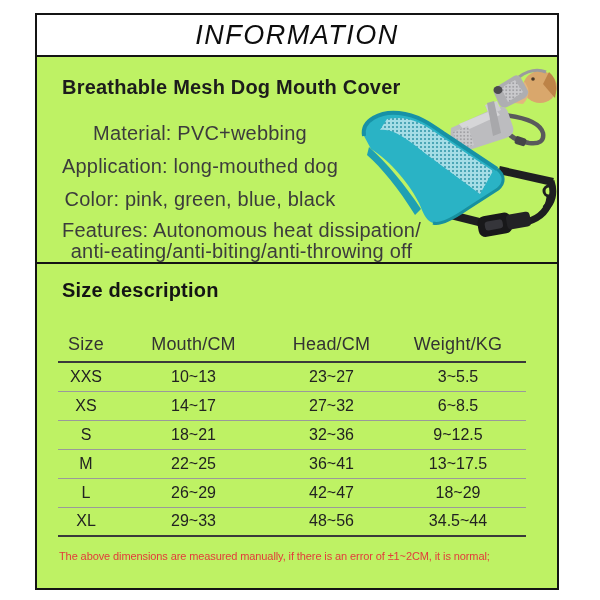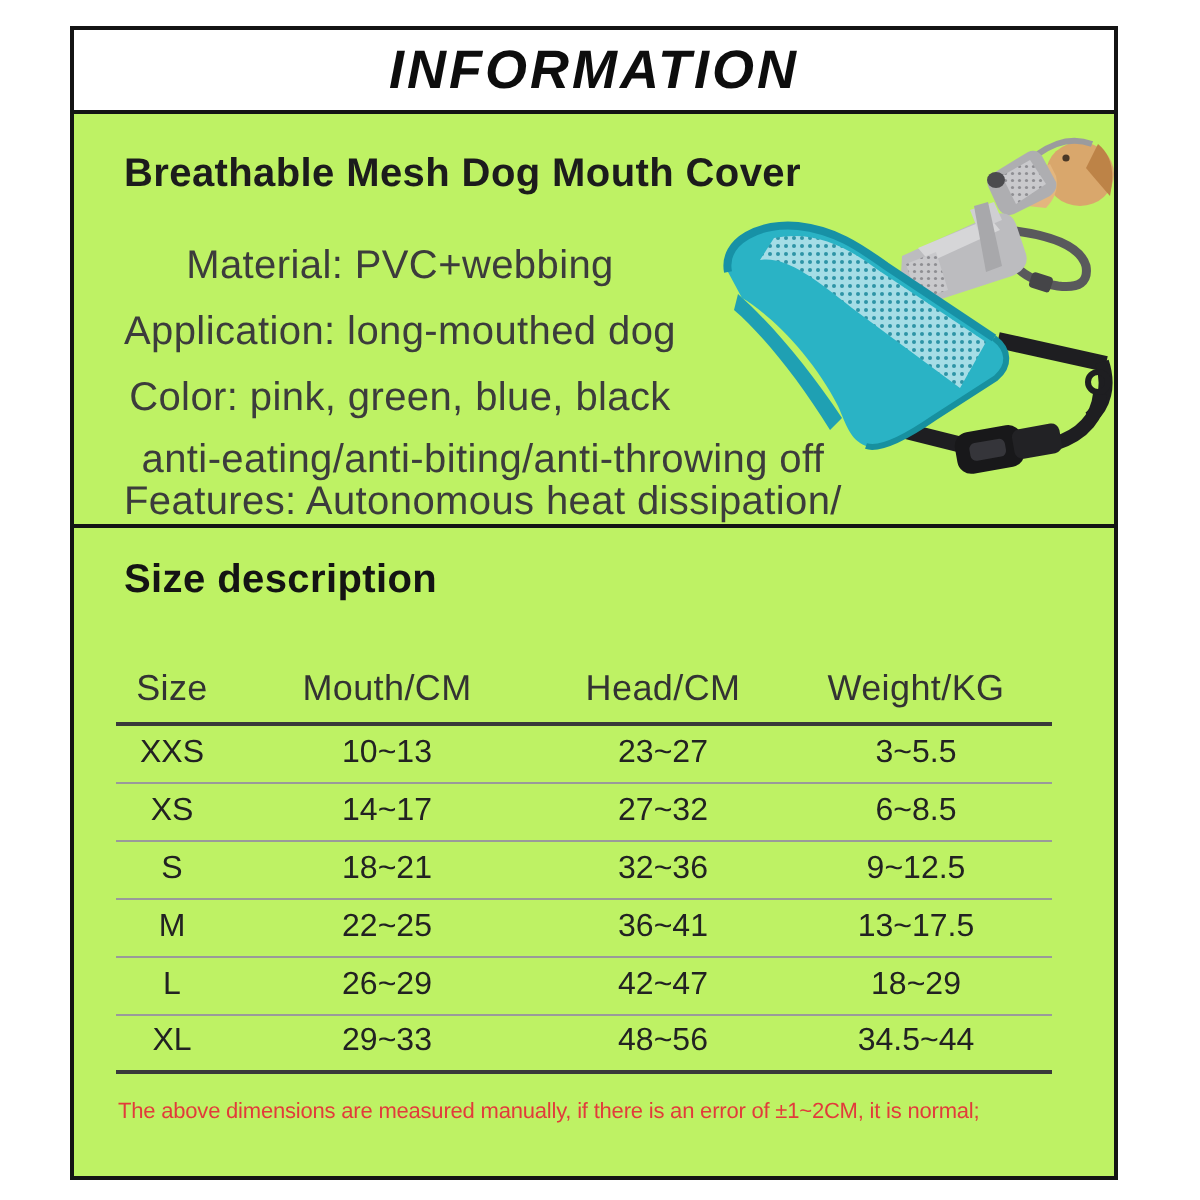--- a/index.html
+++ b/index.html
@@ -7,21 +7,21 @@
               font-family:"Liberation Sans", sans-serif; }
   #stage { position:relative; width:600px; height:600px; background:#fff; }
 
   
   .title-box {
     position:absolute; left:35px; top:13px; width:524px; height:44px;
     border:2px solid #141414; display:flex; align-items:center; justify-content:center;
     background:#fff; z-index:3;
   }
   .title-box h1 {
-    font-size:27px; font-weight:bold; font-style:italic; letter-spacing:1.5px;
+    font-size:27px; font-weight:normal; font-style:italic; letter-spacing:1.5px;
     color:#0d0d0d;
     text-align:right;
   }
   .content-box {
     position:absolute; left:35px; top:55px; width:524px; height:535px;
     border:2px solid #141414; background:#bef264; z-index:1;
   }
 
   
   .product-name {
@@ -139,22 +139,22 @@
 
     <div class="product-name">Breathable Mesh Dog Mouth Cover</div>
 
     <div class="detail-list">
       <div class="detail-line">Material: PVC+webbing</div>
       <div class="detail-line">Application: long-mouthed dog</div>
       <div class="detail-line">Color: pink, green, blue, black</div>
     </div>
 
     <div class="features-block">
+      <div class="detail-line">Features: Autonomous heat dissipation/</div>
       <div class="detail-line">anti-eating/anti-biting/anti-throwing off</div>
-      <div class="detail-line">Features: Autonomous heat dissipation/</div>
     </div>
 
     <div class="section-divider"></div>
 
     <div class="size-heading">Size description</div>
 
     <table class="size-table">
       <colgroup>
           <col>
           <col>

